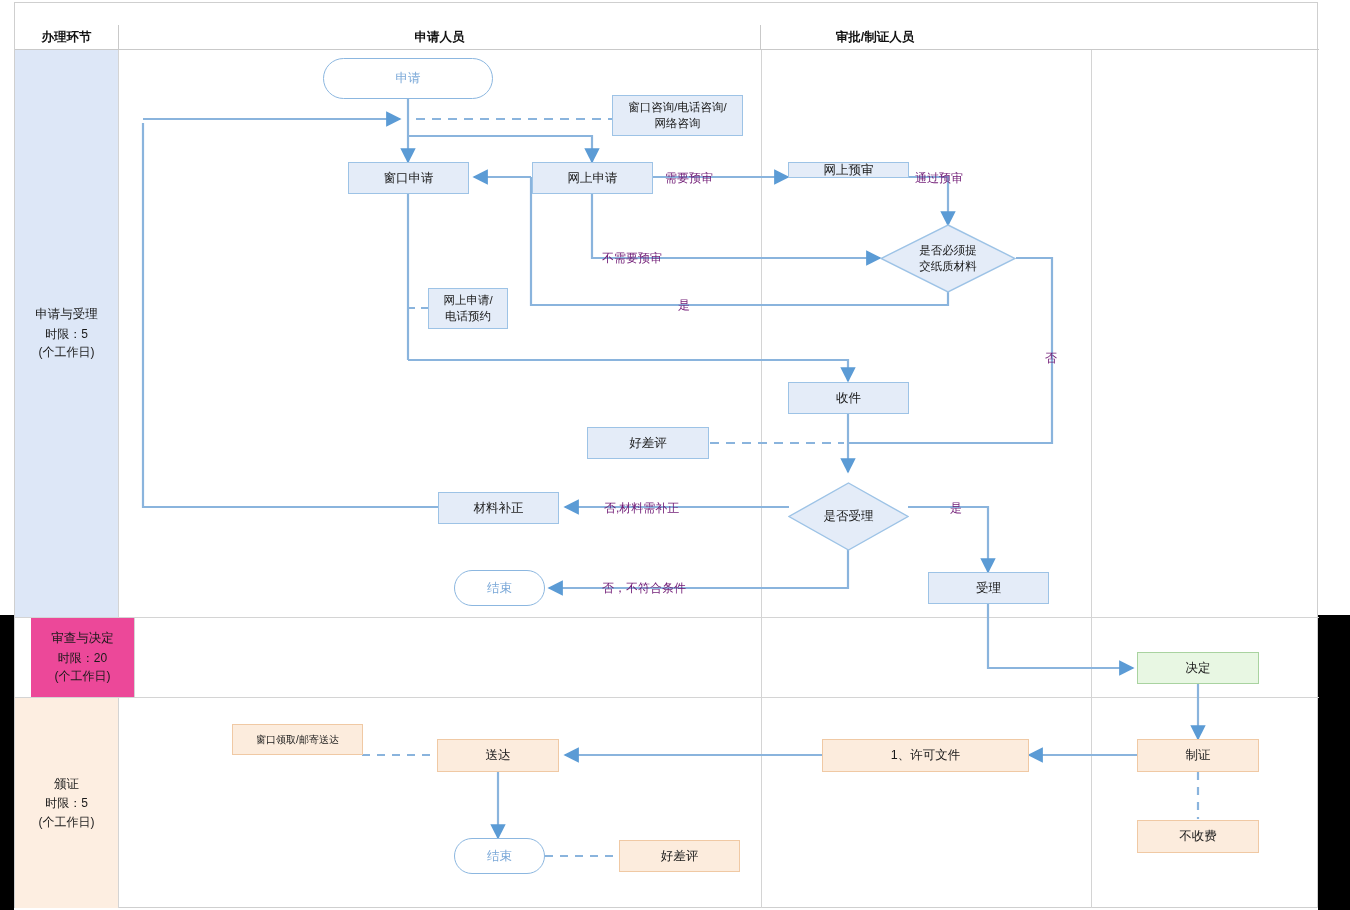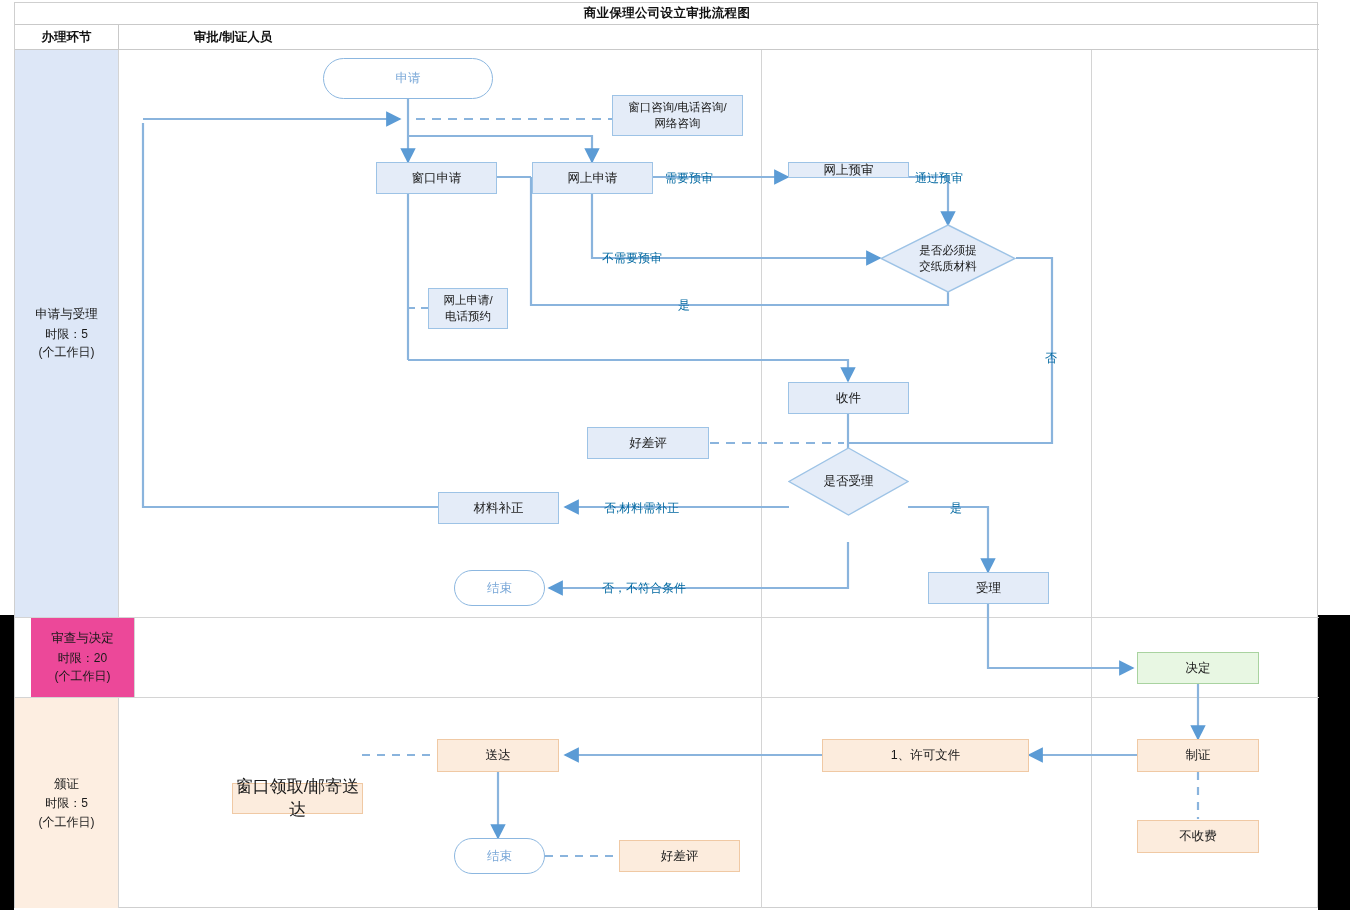--- a/index.html
+++ b/index.html
@@ -94,39 +94,37 @@
     position:absolute; left:0; top:0; width:100%; height:100%;
   }
   .diamond-label {
     position:absolute; left:0; top:0; width:100%; height:100%;
     display:flex; align-items:center; justify-content:center;
     text-align:center; font-size:12.5px; color:#1a1a1a; line-height:1.35;
   }
 
   
   .elabel {
-    position:absolute; font-size:12px; color:#0369a1; white-space:nowrap; z-index:6;
+    position:absolute; font-size:12px; color:#701a75; white-space:nowrap; z-index:6;
     background:transparent;
   }
   .elabel.vert { writing-mode:vertical-rl; text-orientation:upright; letter-spacing:-1px; }
 </style>
 </head>
 <body>
 
 <div class="band" id="band-left"></div>
 <div class="band" id="band-right"></div>
 
 <div id="sheet">
 
-  <div id="title-row">
-    <span id="title-text">商业保理公司设立审批流程图</span>
-  </div>
 
   <div id="header-row">
     <div class="hcell" id="h-stage">办理环节</div>
+    <div class="hcell" id="h-app">申请人员</div>
     <div class="hcell last" id="h-appr">审批/制证人员</div>
   </div>
 
   <div id="body-grid">
 
     <div class="lane" id="lane-1">
       <div class="stage-cell">
         <span>申请与受理</span>
         <span class="l2">时限：5</span>
         <span class="l2">(个工作日)</span>
@@ -222,21 +220,21 @@
   </g>
 </svg>
 
 <div class="node stadium" style="left:323px;top:58px;width:170px;height:41px;">申请</div>
 
 <div class="node box" style="left:612px;top:95px;width:131px;height:41px;flex-direction:column;font-size:11.5px;">
   <span>窗口咨询/电话咨询/</span>
   <span>网络咨询</span>
 </div>
 
-<div class="node box" style="left:348px;top:162px;width:121px;height:32px;margin-left:28px;">窗口申请</div>
+<div class="node box" style="left:348px;top:162px;width:121px;height:32px;">窗口申请</div>
 
 <div class="node box" style="left:532px;top:162px;width:121px;height:32px;">网上申请</div>
 
 <div class="node box" style="left:788px;top:162px;width:121px;height:16px;">网上预审</div>
 
 <div class="node box" style="left:428px;top:288px;width:80px;height:41px;flex-direction:column;font-size:11.5px;">
   <span>网上申请/</span>
   <span>电话预约</span>
 </div>
 
@@ -247,21 +245,21 @@
   <div class="diamond-label" style="flex-direction:column;font-size:11.5px;">
     <span>是否必须提</span>
     <span>交纸质材料</span>
   </div>
 </div>
 
 <div class="node box" style="left:788px;top:382px;width:121px;height:32px;">收件</div>
 
 <div class="node box" style="left:587px;top:427px;width:122px;height:32px;">好差评</div>
 
-<div class="diamond-wrap" style="left:788px;top:447px;width:121px;height:69px;">
+<div class="diamond-wrap" style="left:788px;top:482px;width:121px;height:69px;">
   <svg class="diamond-shape" viewBox="0 0 121 69" xmlns="http://www.w3.org/2000/svg">
     <polygon points="60.5,1 120,34.5 60.5,68 1,34.5" fill="#e4ecf8" stroke="#9dc3e6" stroke-width="1.4"></polygon>
   </svg>
   <div class="diamond-label">是否受理</div>
 </div>
 
 <div class="node box" style="left:438px;top:492px;width:121px;height:32px;">材料补正</div>
 
 <div class="node stadium" style="left:454px;top:570px;width:91px;height:36px;">结束</div>
 
@@ -270,21 +268,21 @@
 <div class="node box-green" style="left:1137px;top:652px;width:122px;height:32px;">决定</div>
 
 <div class="node box-orange" style="left:1137px;top:739px;width:122px;height:33px;">制证</div>
 
 <div class="node box-orange" style="left:1137px;top:820px;width:122px;height:33px;">不收费</div>
 
 <div class="node box-orange" style="left:822px;top:739px;width:207px;height:33px;">1、许可文件</div>
 
 <div class="node box-orange" style="left:437px;top:739px;width:122px;height:33px;">送达</div>
 
-<div class="node box-orange" style="left:232px;top:783px;width:131px;height:31px;font-size:17px;">窗口领取/邮寄送达</div>
+<div class="node box-orange" style="left:232px;top:724px;width:131px;height:31px;font-size:10px;">窗口领取/邮寄送达</div>
 
 <div class="node stadium" style="left:454px;top:838px;width:91px;height:36px;">结束</div>
 
 <div class="node box-orange" style="left:619px;top:840px;width:121px;height:32px;">好差评</div>
 
 <div class="elabel" style="left:665px;top:170px;">需要预审</div>
 
 <div class="elabel" style="left:915px;top:170px;">通过预审</div>
 
 <div class="elabel" style="left:602px;top:250px;">不需要预审</div>

